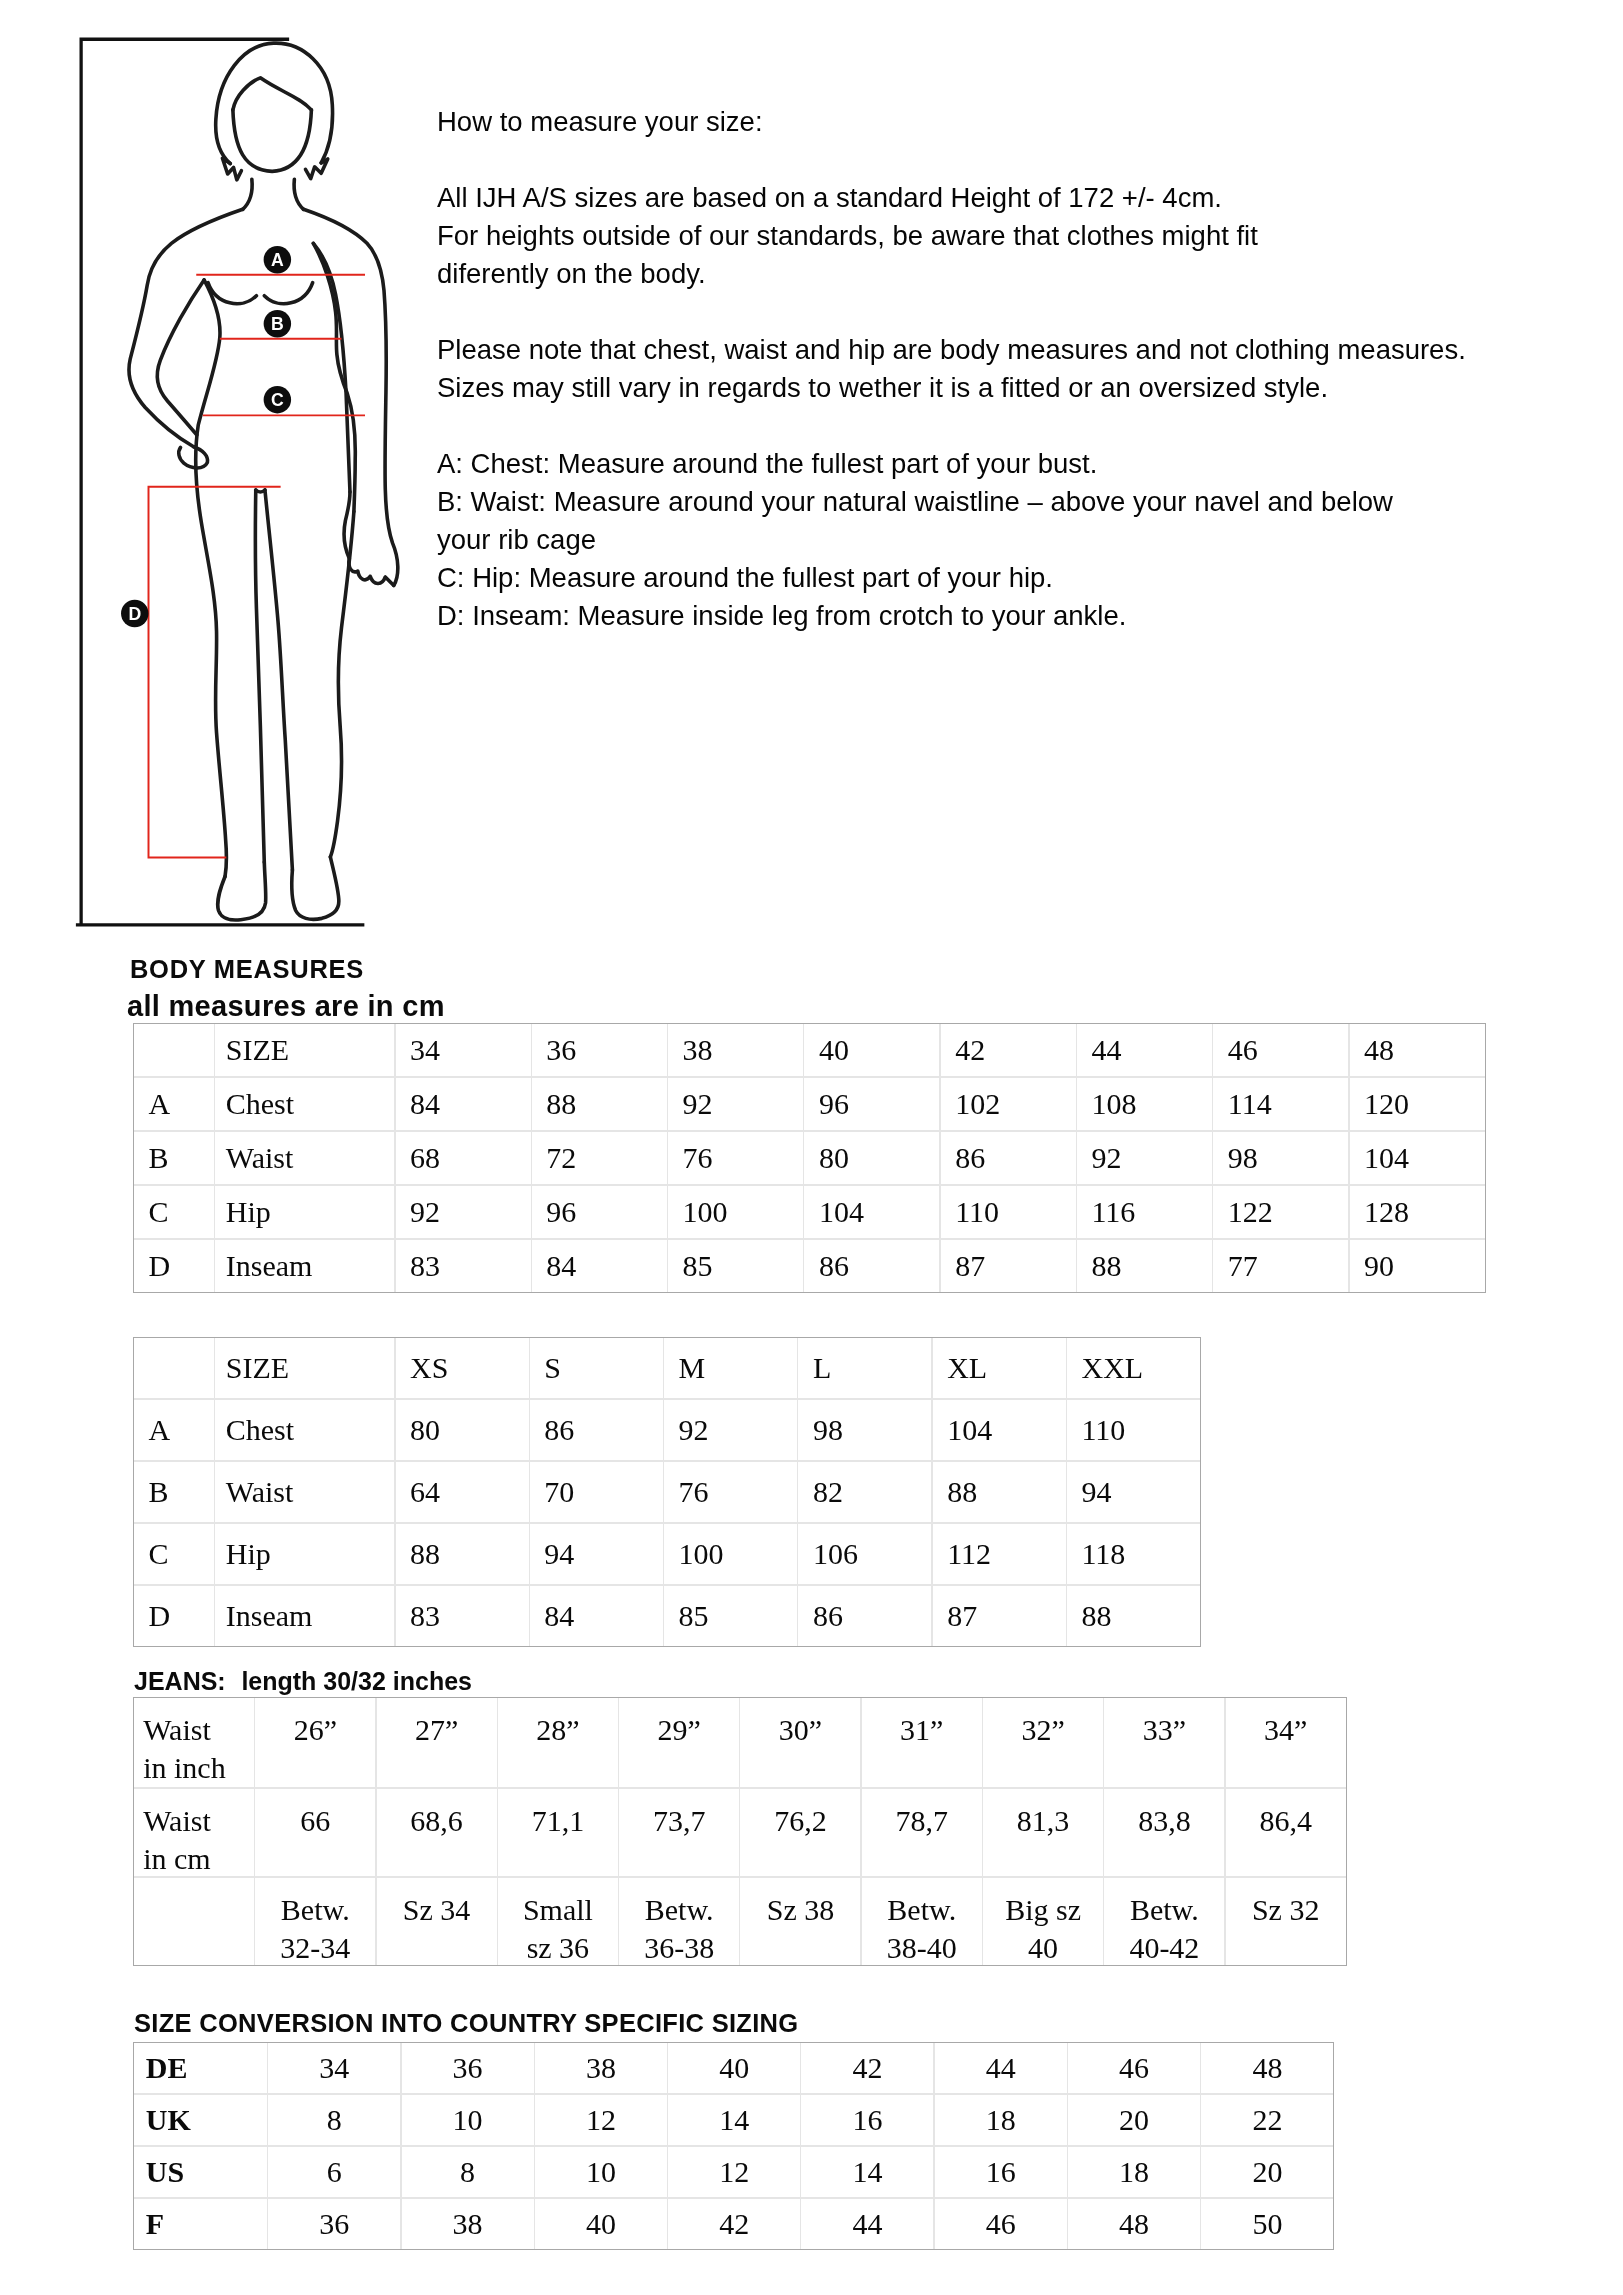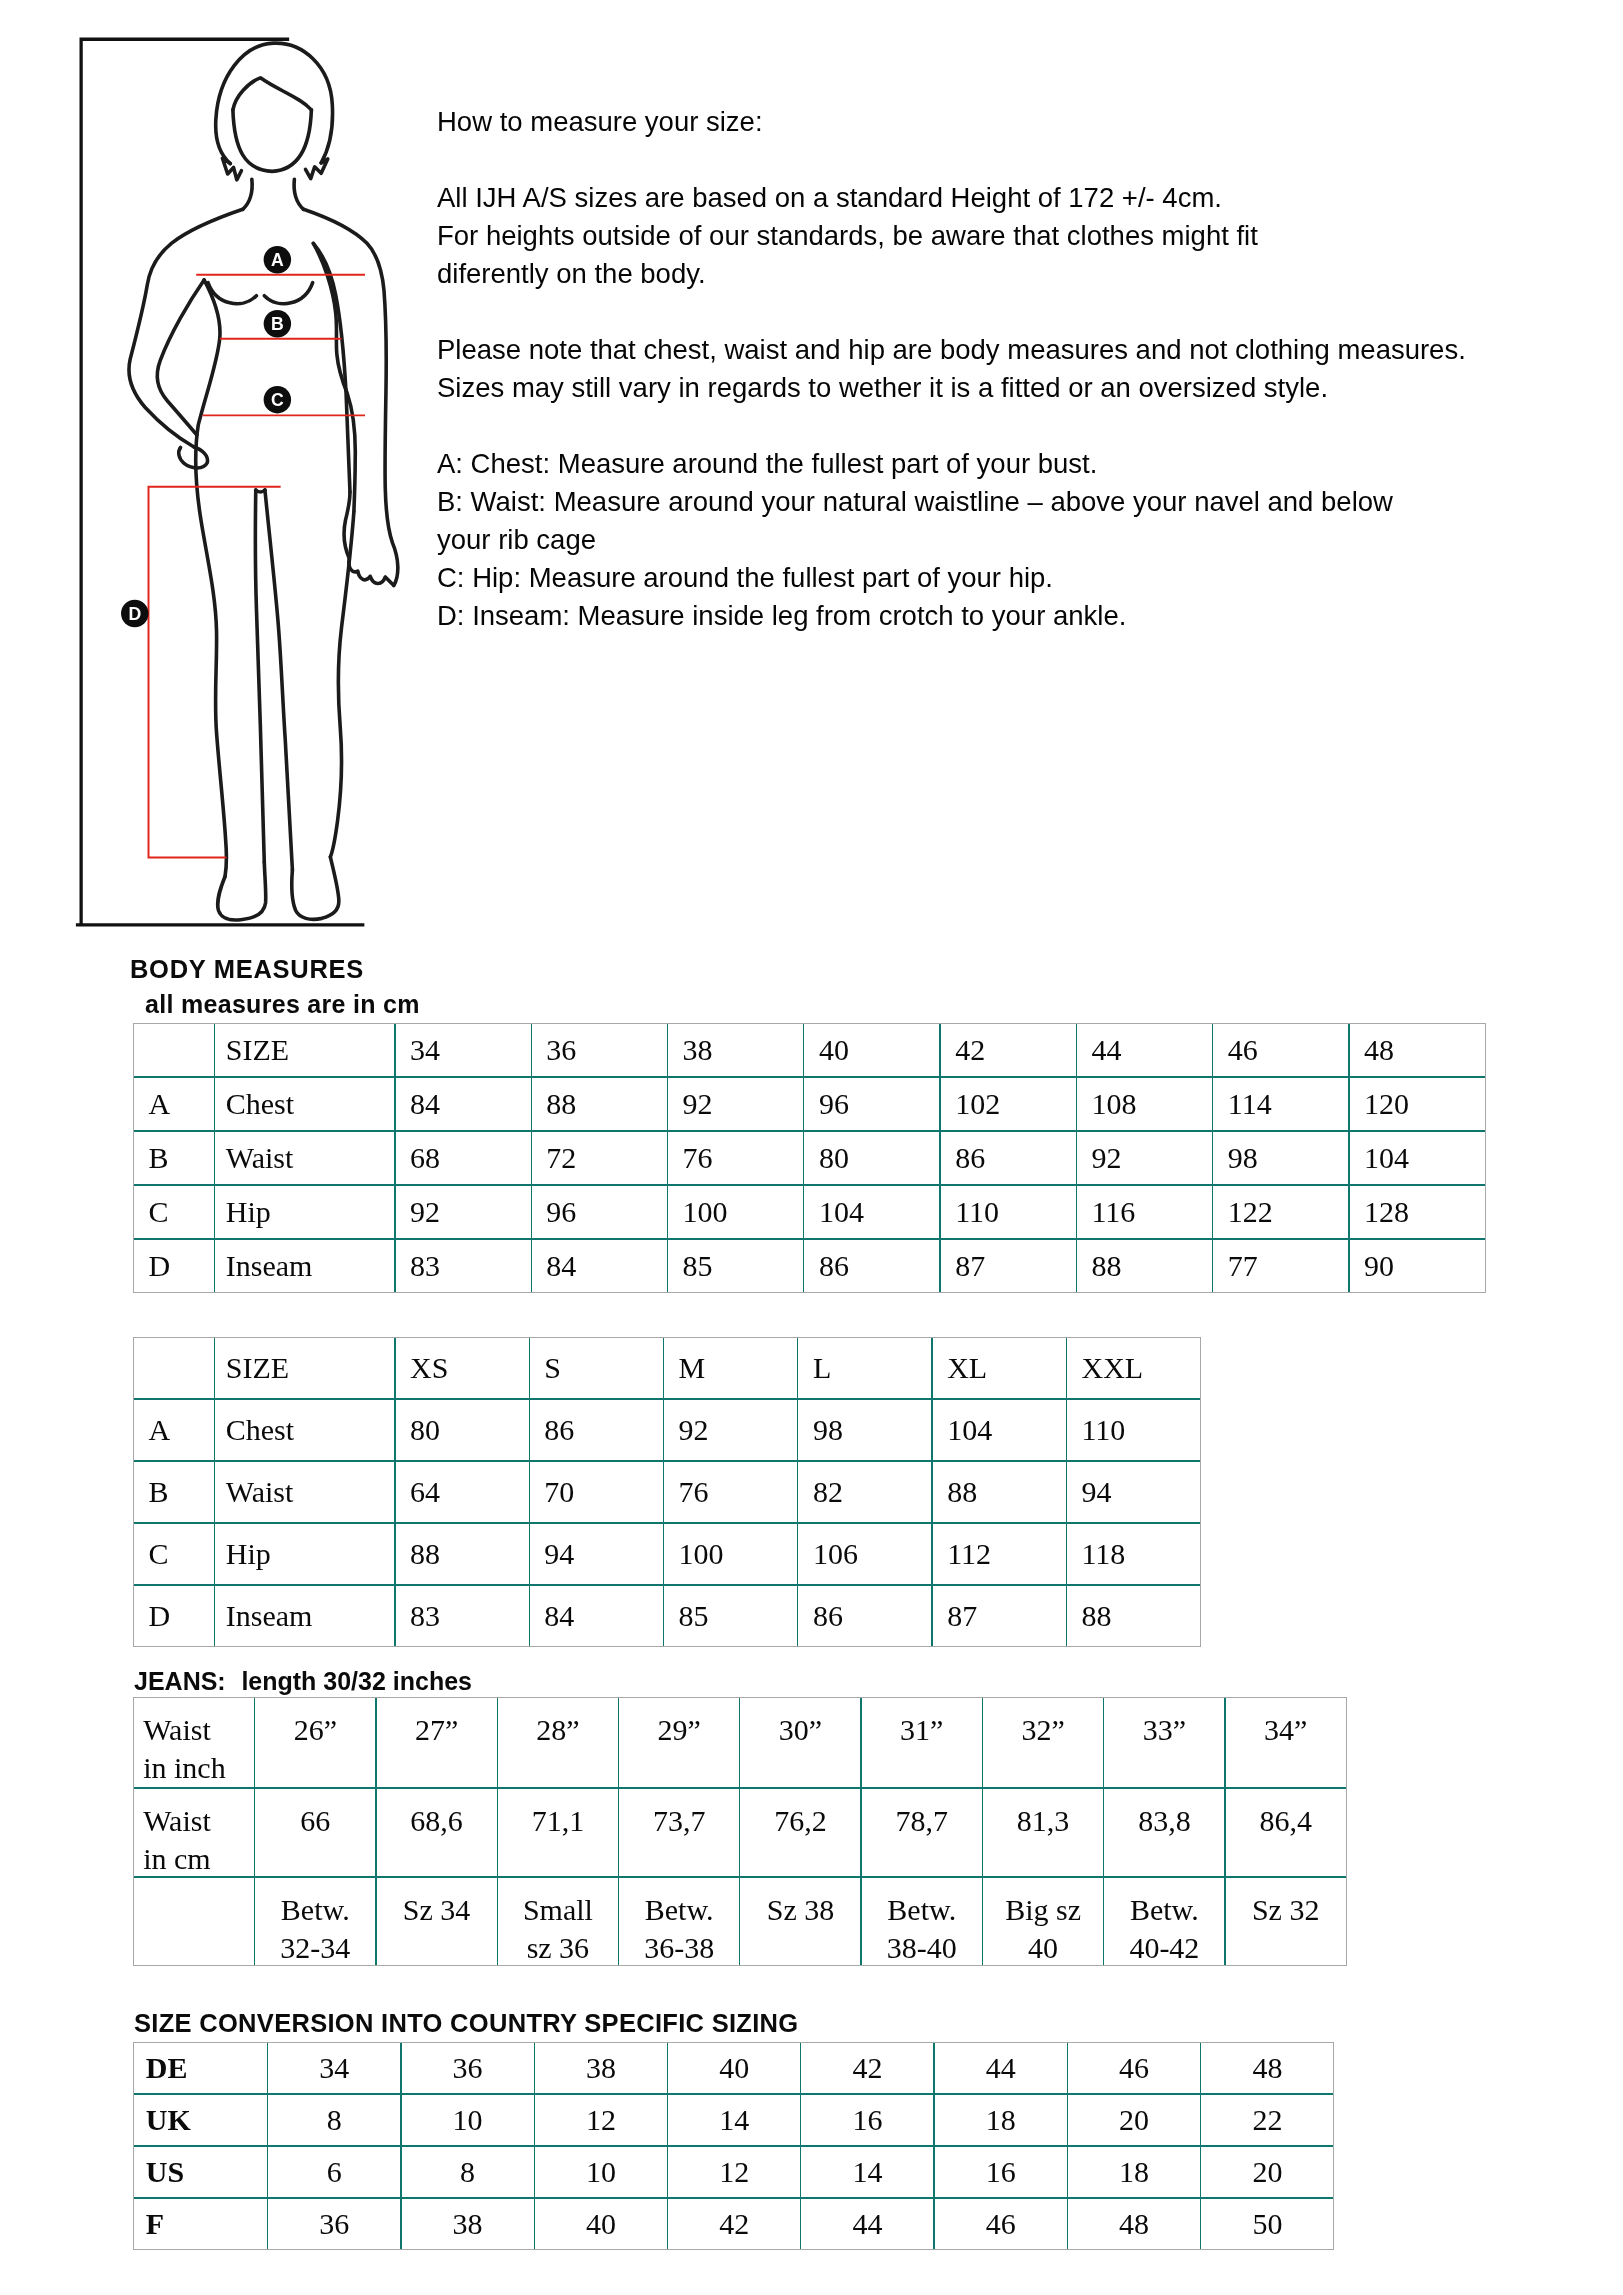--- a/index.html
+++ b/index.html
@@ -12,29 +12,29 @@
   
   #intro{
     left:437px;top:103px;width:1171px;
     font-size:27.5px;line-height:38px;white-space:pre-line;
     color:#060606;letter-spacing:0px;
   }
 
   
   .heading{font-weight:bold;color:#0b0b0b;font-family:"Liberation Sans",sans-serif;}
   #bm-title{left:130px;top:955px;font-size:25.5px;letter-spacing:0.7px;}
-  #bm-sub{left:145px;top:990px;font-size:25px;letter-spacing:0.3px;}
+  #bm-sub{left:127px;top:990px;font-size:29px;letter-spacing:0.3px;}
   #jeans-title{left:134px;top:1667px;font-size:25px;text-align:right;}
   #jeans-title .part2{margin-left:15.7px;}
   #conv-title{left:134px;top:2009px;font-size:25.5px;letter-spacing:0.3px;}
 
   
   .grid{
     position:absolute;display:grid;
-    background:#0f766e;border:1.3px solid #a8a8a8;
+    background:#e5e5e5;border:1.3px solid #a8a8a8;
     column-gap:1.3px;row-gap:2px;
   }
   .grid .cell{
     background:#ffffff;
     font-family:"Liberation Serif", serif;
     font-size:30px;color:#0a0a0a;
     display:flex;align-items:center;
     white-space:pre-line;line-height:1.26;
     overflow:hidden;
   }

